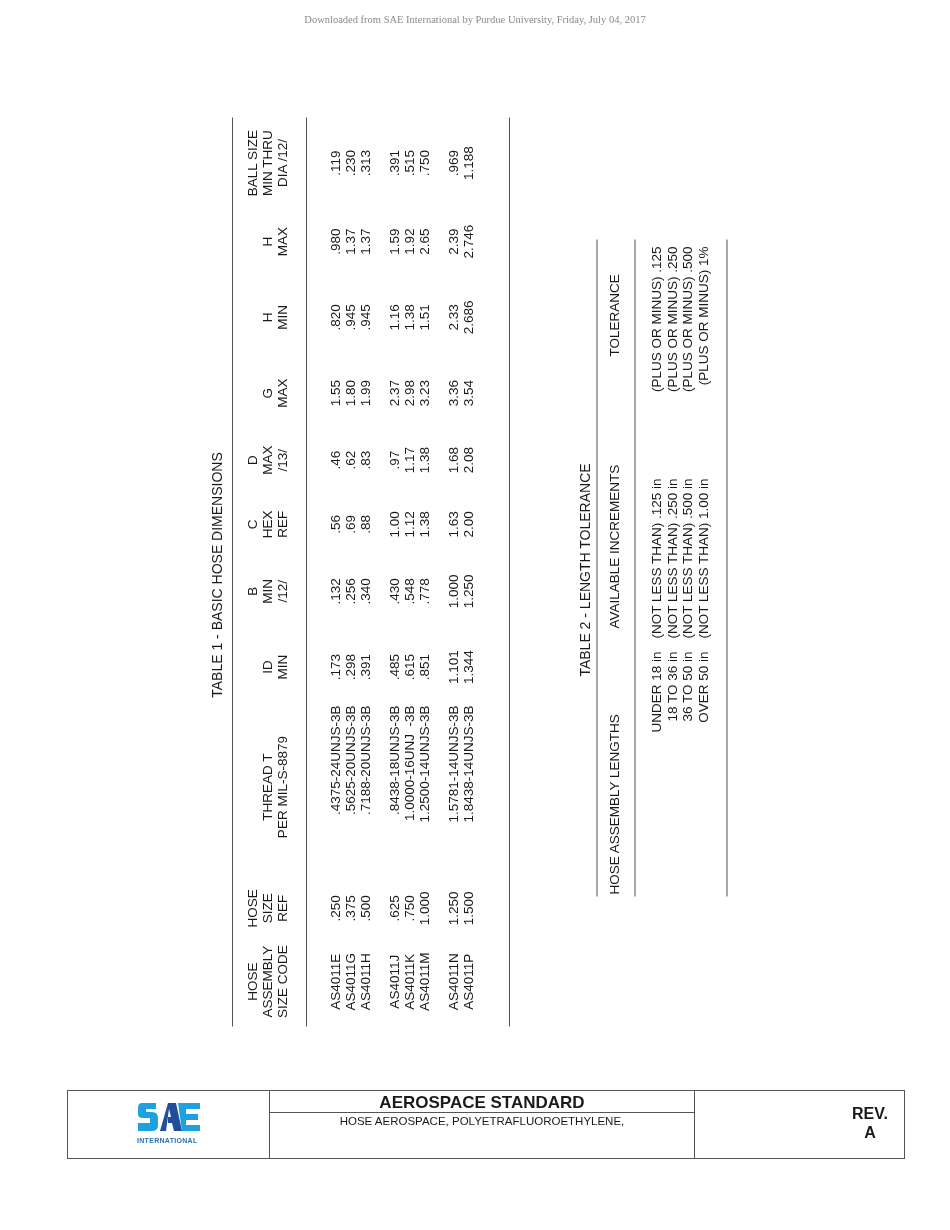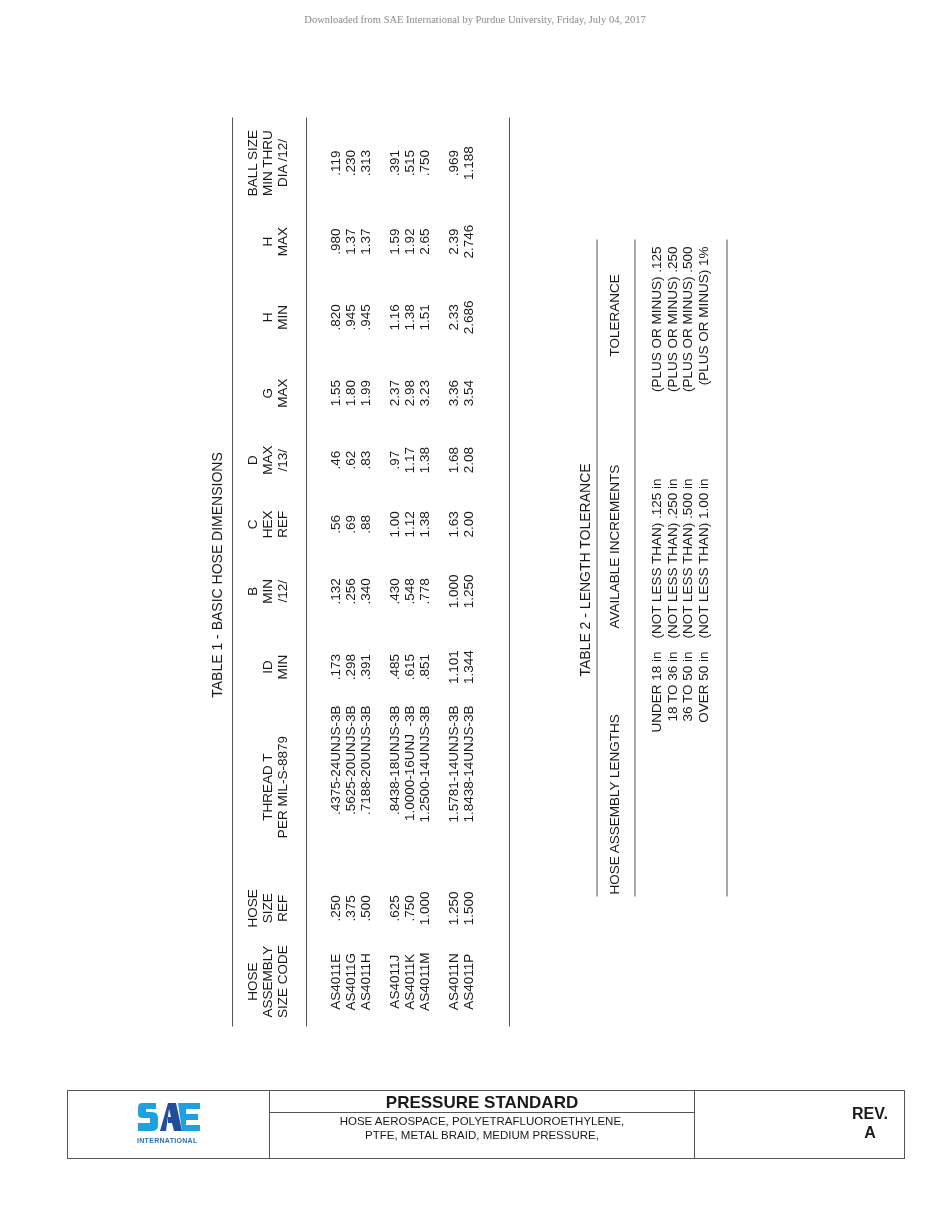--- a/index.html
+++ b/index.html
@@ -316,23 +316,22 @@
 <div class="footer">
   <div class="fcell f-logo">
     <svg class="logo" width="62" height="34" viewBox="0 0 62 34">
       <path d="M18 2 L4 2 Q0 2 0 7 L0 13 Q0 17 5 17 L12 17 L12 22 L0 22 L0 30 L14 30 Q20 30 20 24 L20 17 Q20 11 14 11 L8 11 L8 8 L18 8 Z" fill="#1ea1e0"></path>
       <path d="M22 30 L30 2 L38 2 L44 30 L36 30 L34 22 L30 22 L30 16 L33 16 L31 8 L28 30 Z" fill="#1f4f9c"></path>
       <path d="M40 2 L62 2 L62 8 L48 8 L48 13 L60 13 L60 19 L48 19 L48 24 L62 24 L62 30 L44 30 Z" fill="#1ea1e0"></path>
     </svg>
     <div class="logo-text">INTERNATIONAL</div>
   </div>
   <div class="fcell f-title">
-    <div class="std">PRESSURE STANDARD</div>
+    <div class="std">AEROSPACE STANDARD</div>
     <div class="desc">
       <div>HOSE AEROSPACE, POLYETRAFLUOROETHYLENE,</div>
-      <div>PTFE, METAL BRAID, MEDIUM PRESSURE,</div>
     </div>
   </div>
   <div class="fcell f-rev">
     <div class="r">REV.</div>
     <div class="r" style="padding-top:0">A</div>
   </div>
 </div>
 
 </body></html>

